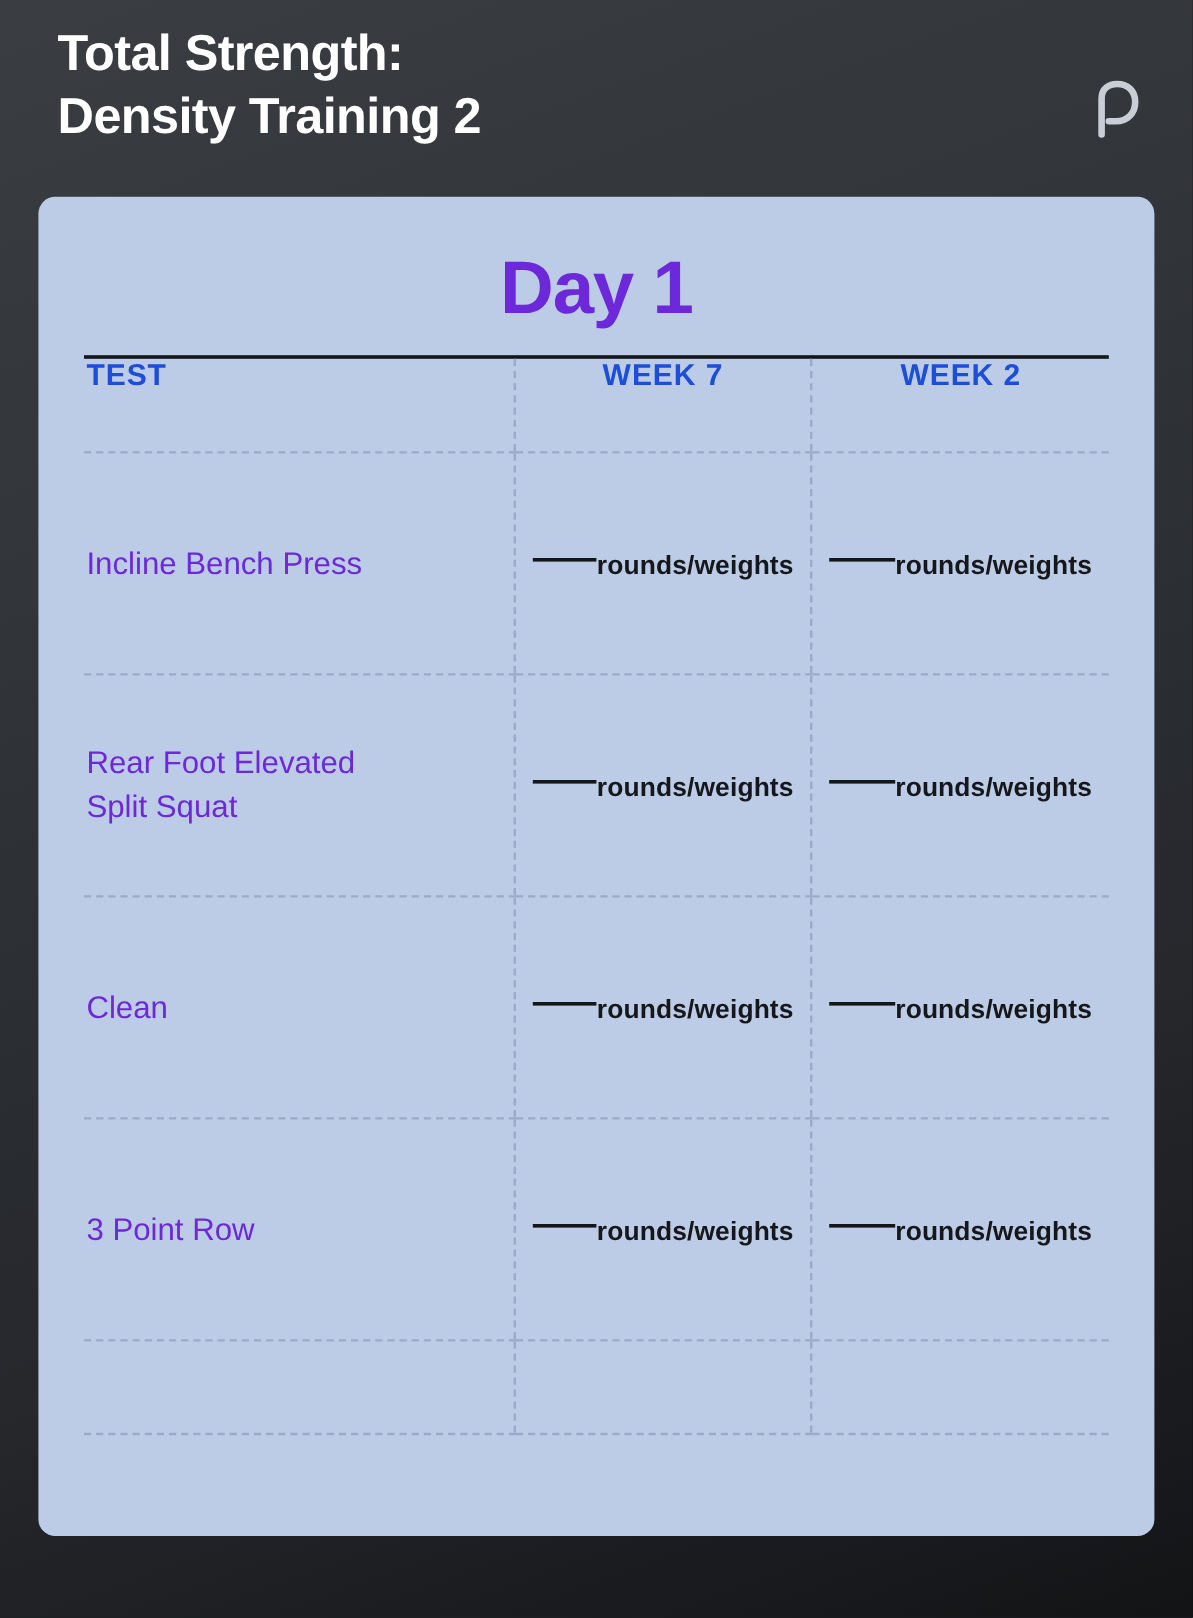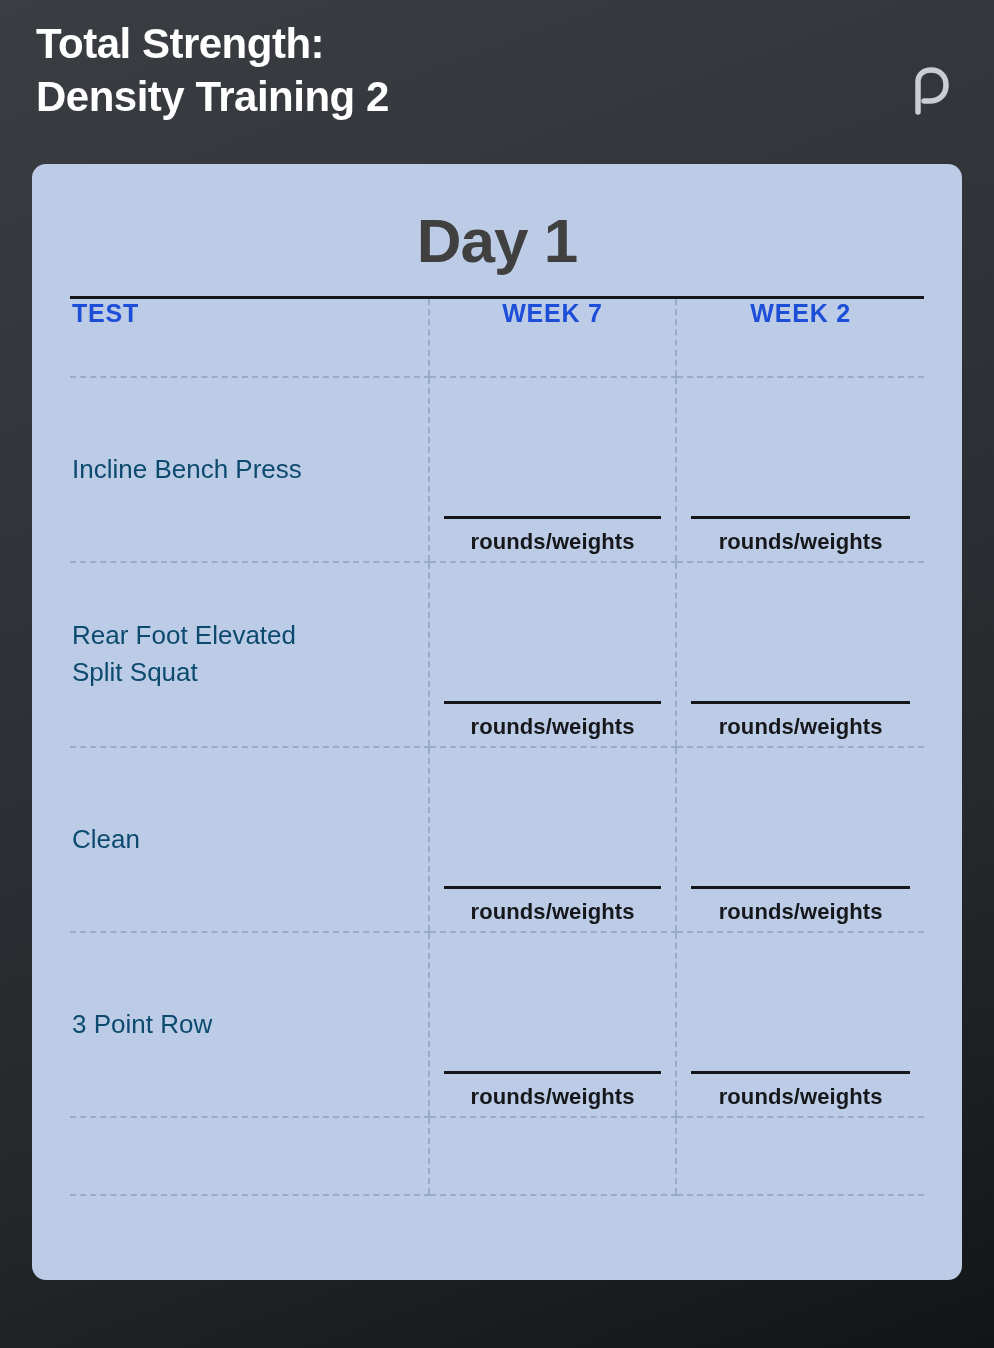--- a/index.html
+++ b/index.html
@@ -27,20 +27,21 @@
     height: 150px;
   }
   .header-title {
     color: #ffffff;
     font-size: 42px;
     font-weight: bold;
     line-height: 1.26;
     letter-spacing: -0.5px;
     white-space: pre-line;
     max-width: 640px;
+    margin-left: 12px;
   }
   .logo {
     position: absolute;
     top: 62px;
     right: 36px;
     width: 60px;
     height: 60px;
     display: flex;
     align-items: center;
     justify-content: center;
@@ -52,21 +53,21 @@
     width: 930px;
     height: 1116px;
     background: #bdcce6;
     border-radius: 14px;
     padding: 30px 38px 0 38px;
   }
   .day-title {
     text-align: center;
     font-size: 62px;
     font-weight: bold;
-    color: #404040;
+    color: #6d28d9;
     letter-spacing: -1px;
     line-height: 1.25;
     margin-top: 8px;
   }
   .rule {
     border: none;
     border-top: 3px solid #14161a;
     margin: 16px 0 0 0;
   }
   table.grid {
@@ -100,35 +101,35 @@
     border-left: 2px dashed #9aabc7;
   }
 
   .ex-row td {
     height: 185px;
     border-bottom: 2px dashed #9aabc7;
     position: relative;
   }
   .ex-row td.cell-name {
     font-size: 26px;
-    color: #0c4a6e;
+    color: #6d28d9;
     line-height: 1.42;
     padding-left: 2px;
     vertical-align: middle;
   }
   .ex-row td.cell-entry {
     border-left: 2px dashed #9aabc7;
     vertical-align: bottom;
     text-align: center;
     padding: 0 14px 0 14px;
   }
   .entry-wrap {
     height: 100%;
     display: flex;
-    flex-direction: column;
+    flex-direction: row;
     justify-content: flex-end;
     align-items: center;
     padding-bottom: 6px;
   }
   .write-line {
     width: 100%;
     border-bottom: 3px solid #14161a;
     height: 1px;
   }
   .entry-caption {

